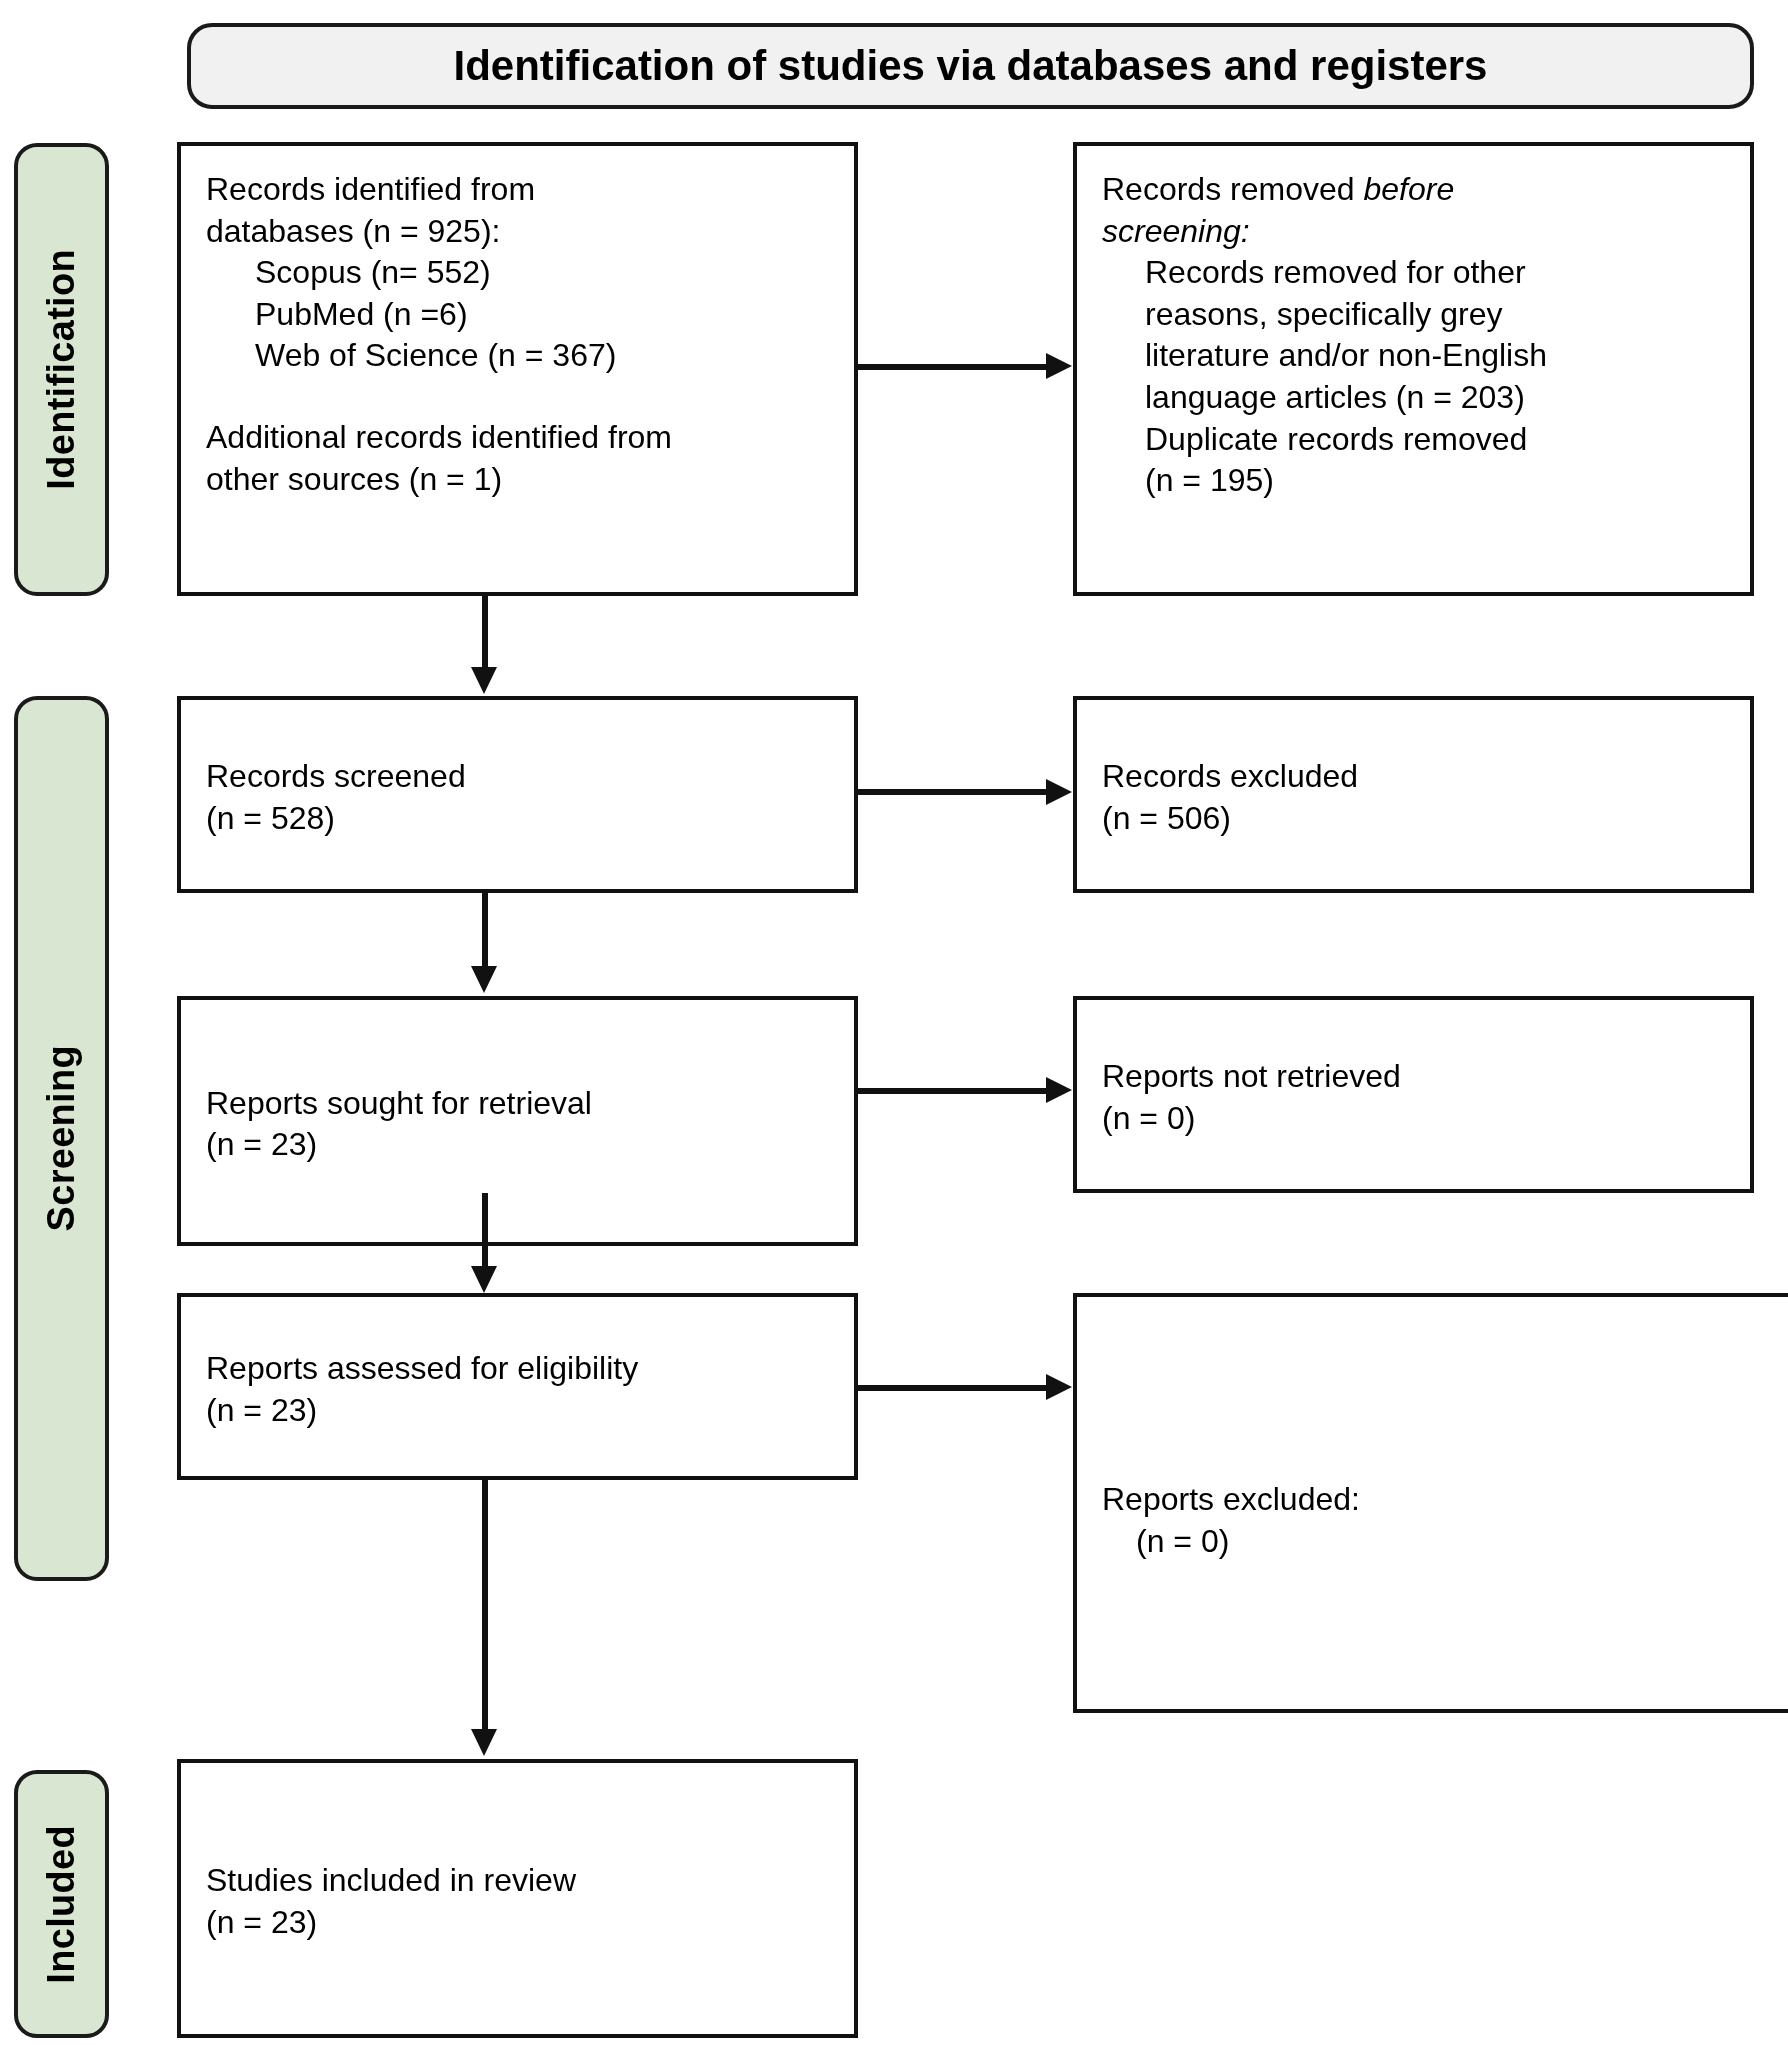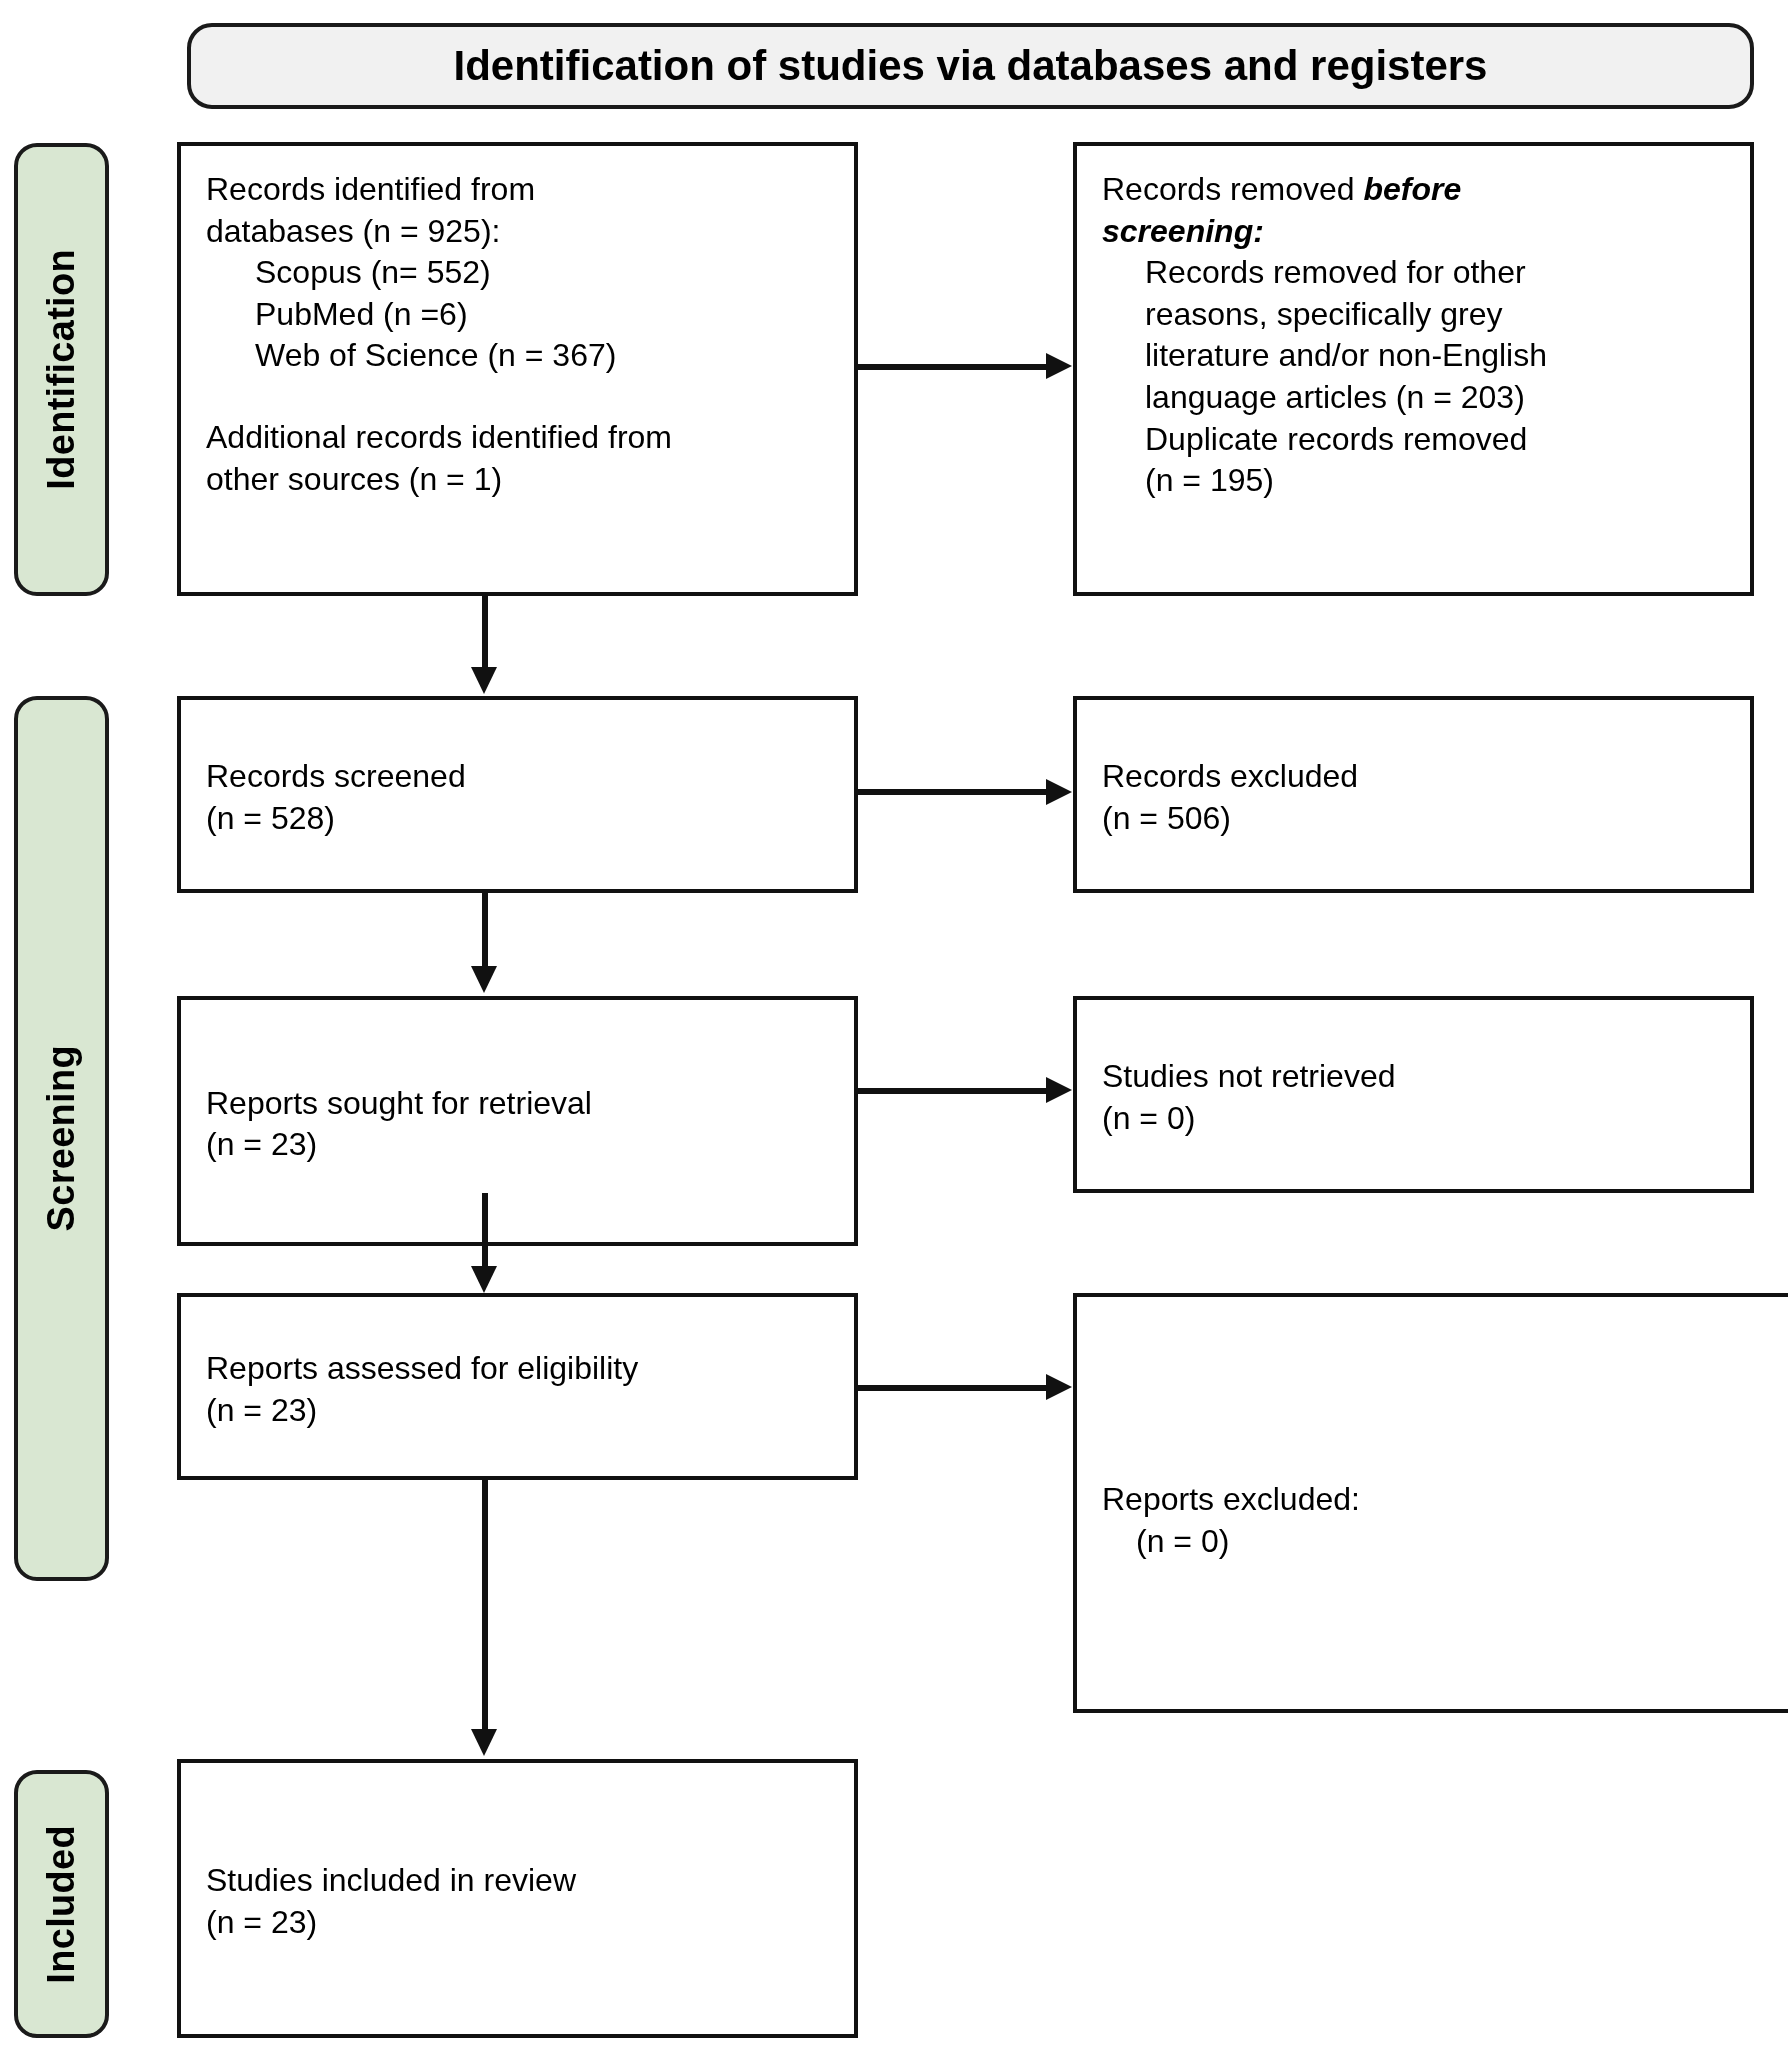--- a/index.html
+++ b/index.html
@@ -70,21 +70,21 @@
   .fbox.center { display: flex; flex-direction: column; justify-content: center; }
   .fbox p {
     margin: 0;
     font-size: 32px;
     line-height: 1.30;
     white-space: pre-wrap;
   }
   .fbox p.indent  { padding-left: 49px; }
   .fbox p.indent2 { padding-left: 43px; }
   .fbox p.gap     { margin-top: 40px; }
-  .ital { font-style: italic; font-weight: bold; }
+  .ital { font-style: italic; }
 
   
   .conn {
     position: absolute;
     background: #111111;
   }
   .arrow-head {
     position: absolute;
     width: 0;
     height: 0;
@@ -163,21 +163,21 @@
 
   <div class="conn" style="left:482px; top:893px; width:6.2px; height:75px;"></div>
   <div class="arrow-head down" style="left:471px; top:966px;"></div>
 
   <div class="fbox center" style="left:177px; top:996px; width:681px; height:250px;">
     <p>Reports sought for retrieval</p>
     <p>(n = 23)</p>
   </div>
 
   <div class="fbox center" style="left:1073px; top:996px; width:681px; height:197px;">
-    <p>Studies not retrieved</p>
+    <p>Reports not retrieved</p>
     <p>(n = 0)</p>
   </div>
 
   <div class="conn" style="left:858px; top:1088px; width:191px; height:6.2px;"></div>
   <div class="arrow-head right" style="left:1046px; top:1077px;"></div>
 
   <div class="conn" style="left:482px; top:1193px; width:6.2px; height:75px;"></div>
   <div class="arrow-head down" style="left:471px; top:1266px;"></div>
 
   <div class="fbox center" style="left:177px; top:1293px; width:681px; height:187px;">

